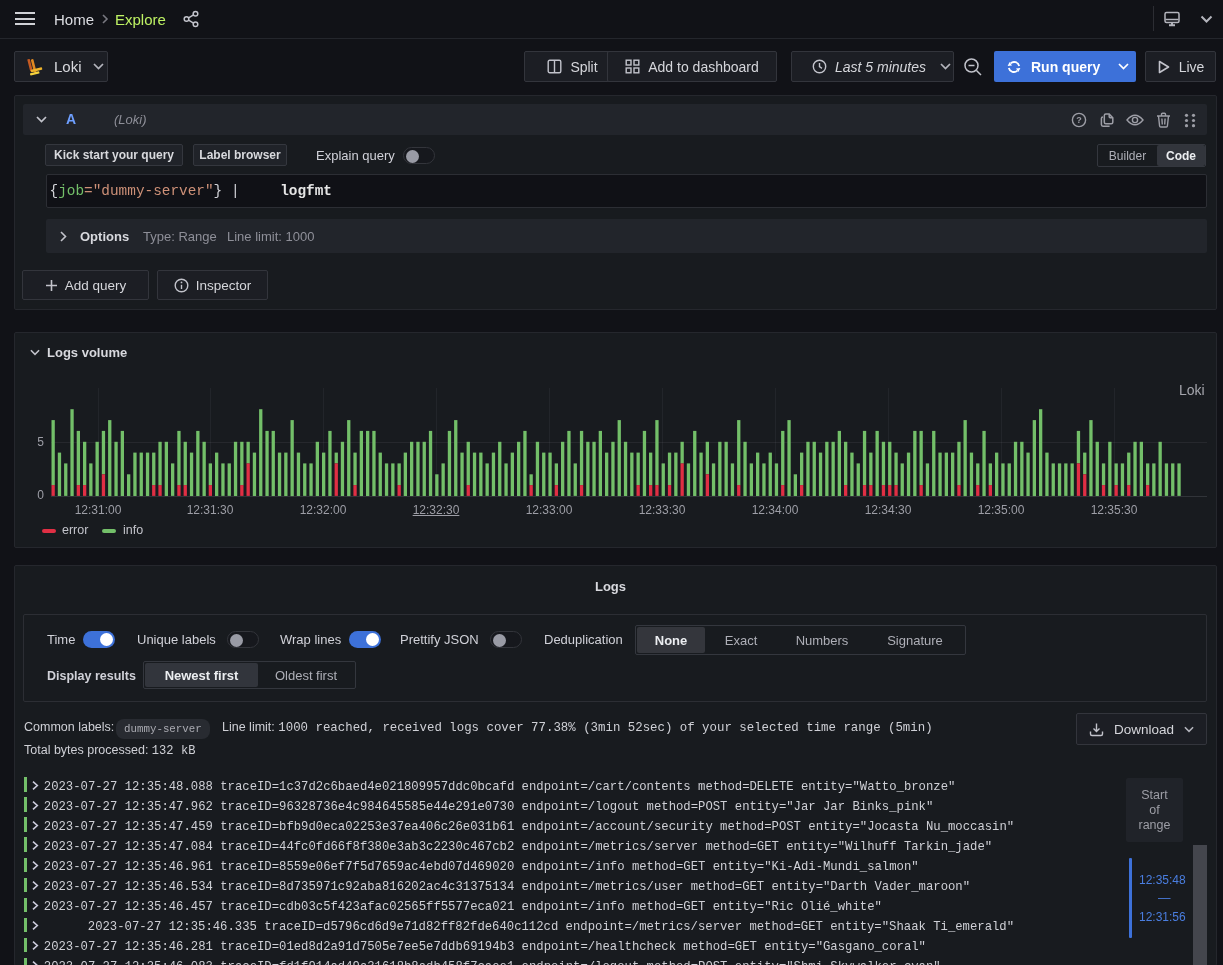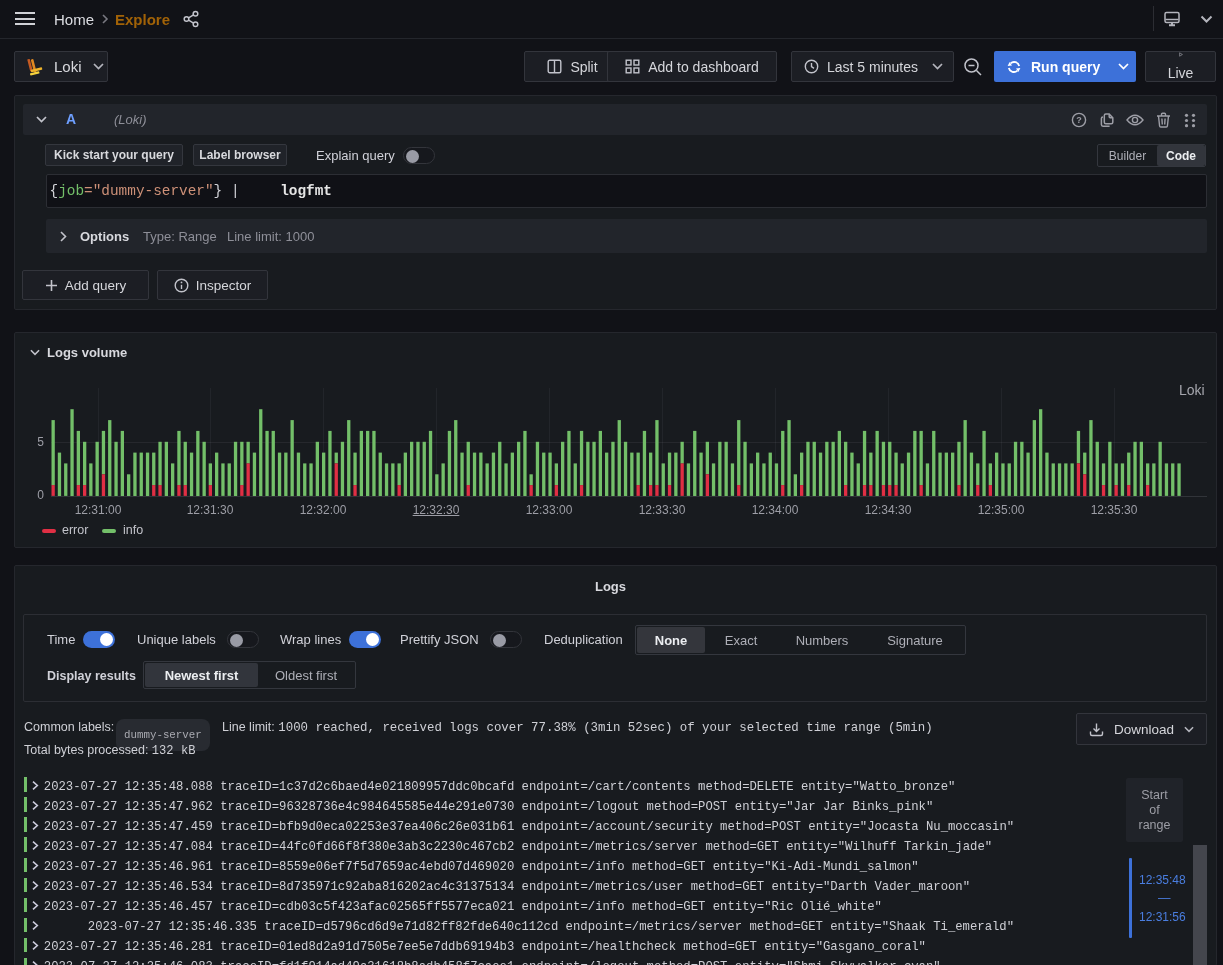--- a/index.html
+++ b/index.html
@@ -26,21 +26,21 @@
 <div class="abs" style="left:0;top:0;width:1223px;height:39px;background:#111217;border-bottom:1px solid #24262c;"></div>
 <div class="abs" style="left:15px;top:12px;width:20px;height:14px;">
   <div style="height:2px;background:#d0d1d6;margin-bottom:3.5px;"></div>
   <div style="height:2px;background:#d0d1d6;margin-bottom:3.5px;"></div>
   <div style="height:2px;background:#d0d1d6;"></div>
 </div>
 <div class="abs" style="left:54px;top:11px;font-size:15px;font-weight:500;color:#dcdde2;">Home</div>
 <svg class="abs" style="left:100px;top:13px;" width="10" height="12" viewBox="0 0 10 12">
     <path d="M3 2 L7 6 L3 10" stroke="#787880" stroke-width="1.6" fill="none"></path>
   </svg>
-<div class="abs" style="left:115px;top:11px;font-size:15px;color:#a16207;font-weight:bold;">Explore</div>
+<div class="abs" style="left:115px;top:11px;font-size:15px;color:#bef264;">Explore</div>
 <svg class="abs" style="left:183px;top:10px;" width="17" height="18" viewBox="0 0 17 18">
   <g stroke="#c2c3cb" stroke-width="1.5" fill="none">
   <circle cx="3.5" cy="9" r="2.3"></circle>
       <circle cx="12.5" cy="3.7" r="2.3"></circle>
       <circle cx="12.5" cy="14.3" r="2.3"></circle>
   <path d="M5.6 7.8 L10.5 4.9 M5.6 10.2 L10.5 13.1"></path>
     </g>
 </svg>
 <div class="abs" style="left:1153px;top:6px;width:1px;height:25px;background:#2c2d33;"></div>
 <svg class="abs" style="left:1163px;top:10px;" width="18" height="18" viewBox="0 0 18 18">
@@ -84,21 +84,21 @@
   <svg width="15" height="15" viewBox="0 0 15 15">
       <g stroke="#c2c3cb" stroke-width="1.4" fill="none">
         <rect x="1.2" y="1.2" width="4.8" height="4.8"></rect>
         <rect x="9" y="1.2" width="4.8" height="4.8"></rect>
         <rect x="1.2" y="9" width="4.8" height="4.8"></rect>
         <rect x="9" y="9" width="4.8" height="4.8"></rect>
       </g>
     </svg>
   <span>Add to dashboard</span>
 </div>
-<div class="btn" style="left:791px;top:51px;width:163px;height:31px;justify-content:flex-start;padding-left:12px;">
+<div class="btn" style="left:791px;top:51px;width:163px;height:31px;justify-content:flex-start;padding-left:20px;font-style:italic;">
   <svg width="15" height="15" viewBox="0 0 15 15">
       <g stroke="#c2c3cb" stroke-width="1.4" fill="none">
         <circle cx="7.5" cy="7.5" r="6.2"></circle>
         <path d="M7.5 4 V7.7 L10 9.4"></path>
       </g>
     </svg>
   <span>Last 5 minutes</span>
   <svg width="11" height="7" viewBox="0 0 11 7" style="margin-left:6px;">
       <path d="M1 1 L5.5 5.5 L10 1" stroke="#b4b5bd" stroke-width="1.7" fill="none"></path>
     </svg>
@@ -117,21 +117,21 @@
         <path d="M11.4 11.6 A5.2 5.2 0 0 1 2.8 9.0"></path>
       </g>
       <polygon points="6.0,6.6 1.6,6.9 3.6,3.1" fill="#fff"></polygon>
       <polygon points="10.0,9.4 14.4,9.1 12.4,12.9" fill="#fff"></polygon>
     </svg>
   <span style="font-weight:700;font-size:14px;color:#fff;">Run query</span>
   <svg width="11" height="7" viewBox="0 0 11 7" style="margin-left:9px;">
       <path d="M1 1 L5.5 5.5 L10 1" stroke="#fff" stroke-width="1.7" fill="none"></path>
     </svg>
 </div>
-<div class="btn" style="left:1145px;top:51px;width:71px;height:31px;flex-direction:column;">
+<div class="btn" style="left:1145px;top:51px;width:71px;height:31px;">
   <svg width="14" height="16" viewBox="0 0 14 16">
       <path d="M2.5 2.5 L11.5 8 L2.5 13.5 Z" stroke="#c2c3cb" stroke-width="1.6" fill="none" stroke-linejoin="round"></path>
     </svg>
   <span>Live</span>
 </div>
 
 <div class="abs" style="left:14px;top:95px;width:1203px;height:215px;background:#181b1f;border:1px solid #25272d;border-radius:2px;"></div>
 
 <div class="abs" style="left:23px;top:104px;width:1184px;height:31px;background:#22252b;border-radius:2px;"></div>
 <svg class="abs" style="left:36px;top:116px;" width="11" height="7" viewBox="0 0 11 7">
@@ -503,21 +503,21 @@
 <div class="abs" style="left:637px;top:627px;width:68px;height:26px;background:#34363c;border-radius:2px;display:flex;align-items:center;justify-content:center;font-size:13px;font-weight:700;color:#eceef1;">None</div>
 <div class="abs" style="left:705px;top:627px;width:72px;height:26px;display:flex;align-items:center;justify-content:center;font-size:13px;color:#aeafb7;">Exact</div>
 <div class="abs" style="left:777px;top:627px;width:90px;height:26px;display:flex;align-items:center;justify-content:center;font-size:13px;color:#aeafb7;">Numbers</div>
 <div class="abs" style="left:867px;top:627px;width:96px;height:26px;display:flex;align-items:center;justify-content:center;font-size:13px;color:#aeafb7;">Signature</div>
 <div class="toglab" style="left:47px;top:669px;font-weight:700;font-size:12.5px;">Display results</div>
 <div class="abs" style="left:143px;top:661px;width:213px;height:28px;border:1px solid #34373e;border-radius:2px;"></div>
 <div class="abs" style="left:145px;top:663px;width:113px;height:24px;background:#32353c;border-radius:2px;display:flex;align-items:center;justify-content:center;font-size:13px;font-weight:700;color:#eceef1;">Newest first</div>
 <div class="abs" style="left:258px;top:663px;width:96px;height:24px;display:flex;align-items:center;justify-content:center;font-size:13px;color:#aeafb7;">Oldest first</div>
 
 <div class="abs" style="left:24px;top:720px;font-size:12.5px;font-weight:500;color:#cfd0d6;">Common labels:</div>
-<div class="abs" style="left:116px;top:719px;height:16px;background:#282b31;border-radius:8px;padding:16px 8px;display:flex;align-items:center;">
+<div class="abs" style="left:116px;top:719px;height:16px;background:#282b31;border-radius:8px;padding:10px 8px;display:flex;align-items:center;">
     <span class="mono" style="font-size:10.8px;color:#a9aab1;">dummy-server</span>
   </div>
 <div class="abs" style="left:222px;top:720px;font-size:12.5px;font-weight:500;color:#cfd0d6;">Line limit: <span class="mono" style="font-size:12.4px;font-weight:400;">1000 reached, received logs cover 77.38% (3min 52sec) of your selected time range (5min)</span></div>
 <div class="abs" style="left:24px;top:743px;font-size:12.5px;font-weight:500;color:#cfd0d6;">Total bytes processed: <span class="mono" style="font-size:12.1px;font-weight:400;">132 kB</span></div>
 <div class="btn" style="left:1076px;top:713px;width:131px;height:32px;font-size:13.5px;gap:10px;">
   <svg width="15" height="15" viewBox="0 0 15 15">
       <g stroke="#c2c3cb" stroke-width="1.4" fill="none">
         <path d="M7.5 1.5 V9 M4.5 6.5 L7.5 9.5 L10.5 6.5"></path>
         <path d="M1.5 9.5 V12 Q1.5 13.5 3 13.5 L12 13.5 Q13.5 13.5 13.5 12 V9.5"></path>
       </g>

